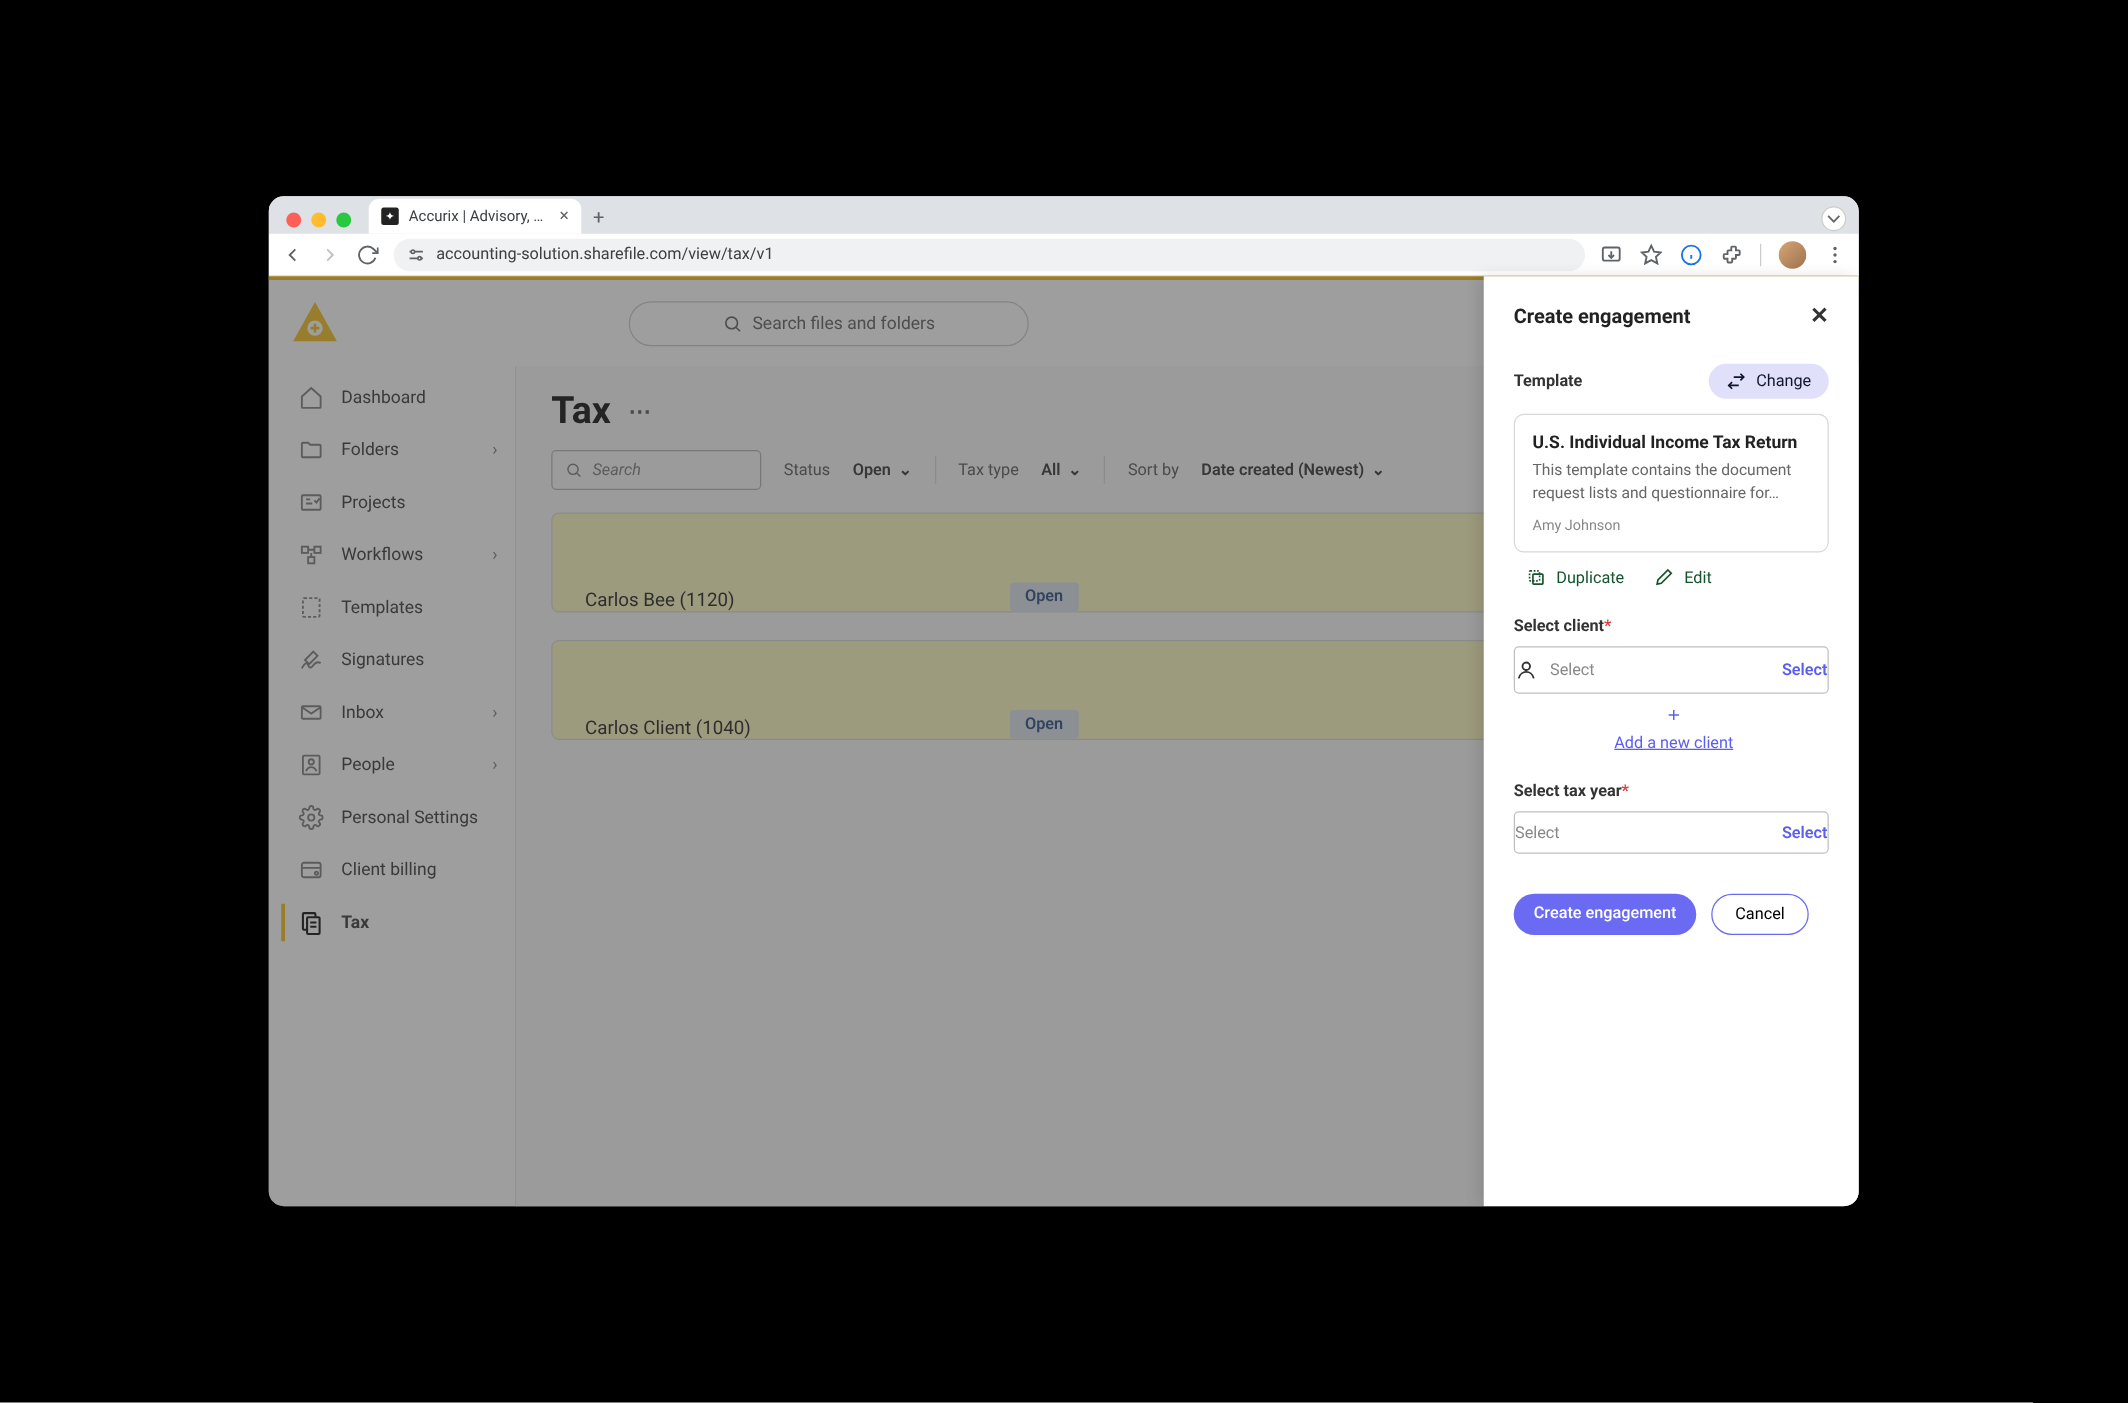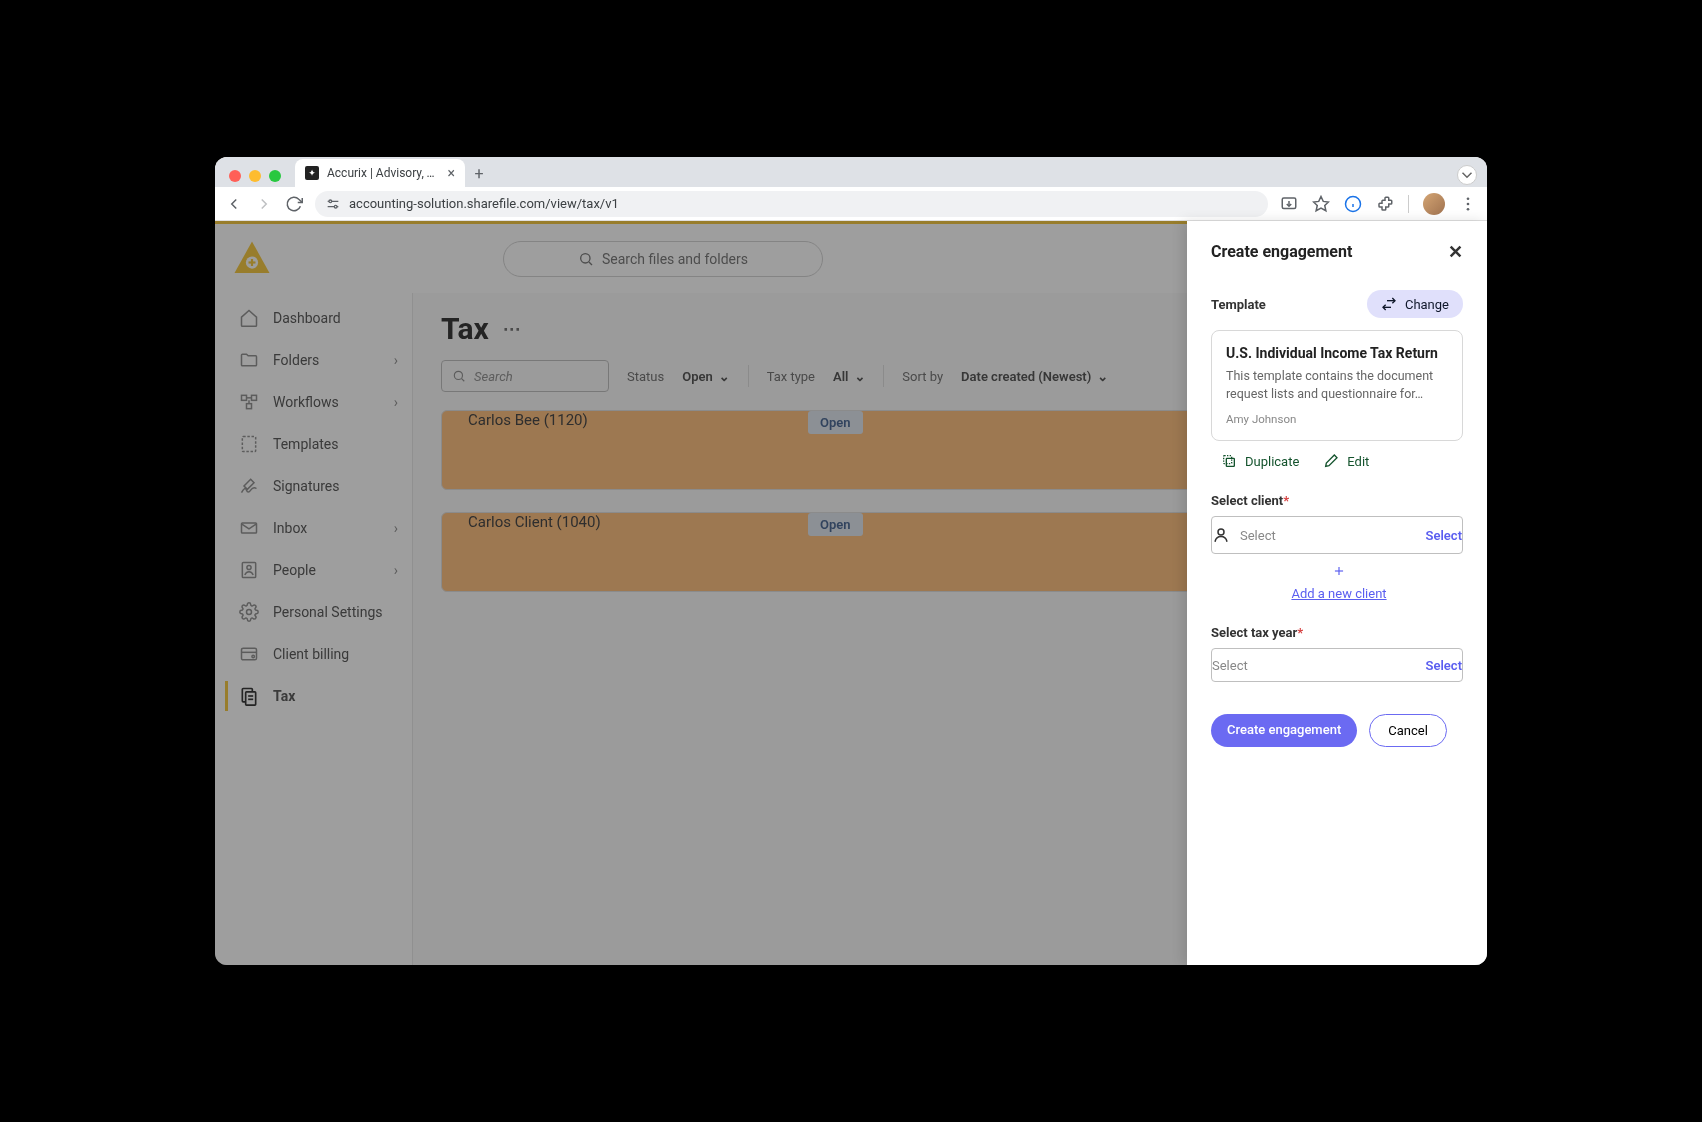--- a/index.html
+++ b/index.html
@@ -45,21 +45,21 @@
   
   .main{flex:1;padding:18px 28px;background:#fafafa;}
   .page-title{font-size:30px;font-weight:700;color:#222;display:flex;align-items:center;gap:14px;}
   .filters{margin-top:14px;display:flex;align-items:center;gap:18px;font-size:13px;color:#444;}
   .search-field{width:168px;height:32px;border:1px solid #bbb;border-radius:4px;display:flex;align-items:center;padding:0 10px;gap:8px;color:#888;font-style:italic;}
   .filter-lbl{color:#666;}
   .filter-val{font-weight:600;display:flex;align-items:center;gap:6px;}
   .vsep{width:1px;height:22px;background:#ddd;}
   
   .list{margin-top:18px;display:flex;flex-direction:column;gap:22px;}
-  .row{border:1px solid #dcdcdc;border-radius:6px;height:80px;display:flex;align-items:flex-start;padding:0 26px;background:#fdba74;}
+  .row{border:1px solid #dcdcdc;border-radius:6px;height:80px;display:flex;align-items:flex-end;padding:0 26px;background:#fef9c3;}
   .row-name{flex:0 0 340px;font-size:15px;color:#333;}
   .row-status{background:#dfe6ef;color:#3a5a8a;font-size:13px;font-weight:600;padding:4px 12px;border-radius:3px;}
   .row-gap{flex:1;}
   .row-date{display:flex;align-items:center;gap:8px;font-size:13px;color:#666;}
   
   
   .overlay{position:absolute;top:64px;left:0;right:0;bottom:0;background:rgba(40,40,40,.45);}
   
   
   .panel{position:absolute;top:64px;right:0;bottom:0;width:300px;background:#fff;box-shadow:-4px 0 12px rgba(0,0,0,.12);padding:20px 24px;z-index:10;}
@@ -204,20 +204,29 @@
                 <path d="M3 11l9-8 9 8v10a1 1 0 0 1-1 1H4a1 1 0 0 1-1-1V11z"></path>
               </svg></span>
             <span>Dashboard</span>
           </div>
         <div class="side-item">
             <span class="icon"><svg viewBox="0 0 24 24" fill="none" stroke="currentColor" stroke-width="1.8">
                 <path d="M3 6a1 1 0 0 1 1-1h5l2 2h9a1 1 0 0 1 1 1v10a1 1 0 0 1-1 1H4a1 1 0 0 1-1-1V6z"></path>
               </svg></span>
             <span>Folders</span>
             <span class="chev">›</span>
+          </div>
+        <div class="side-item">
+            <span class="icon"><svg viewBox="0 0 24 24" fill="none" stroke="currentColor" stroke-width="1.8">
+                <rect x="3" y="5" width="18" height="14" rx="1"></rect>
+                <line x1="7" y1="9" x2="11" y2="9"></line>
+                <line x1="7" y1="13" x2="13" y2="13"></line>
+                <polyline points="15 10 17 12 20 8"></polyline>
+              </svg></span>
+            <span>Projects</span>
           </div>
         <div class="side-item">
             <span class="icon"><svg viewBox="0 0 24 24" fill="none" stroke="currentColor" stroke-width="1.8">
                 <rect x="3" y="4" width="6" height="6"></rect>
                 <rect x="15" y="4" width="6" height="6"></rect>
                 <rect x="9" y="14" width="6" height="6"></rect>
                 <line x1="9" y1="7" x2="15" y2="7"></line>
                 <line x1="12" y1="10" x2="12" y2="14"></line>
               </svg></span>
             <span>Workflows</span>

